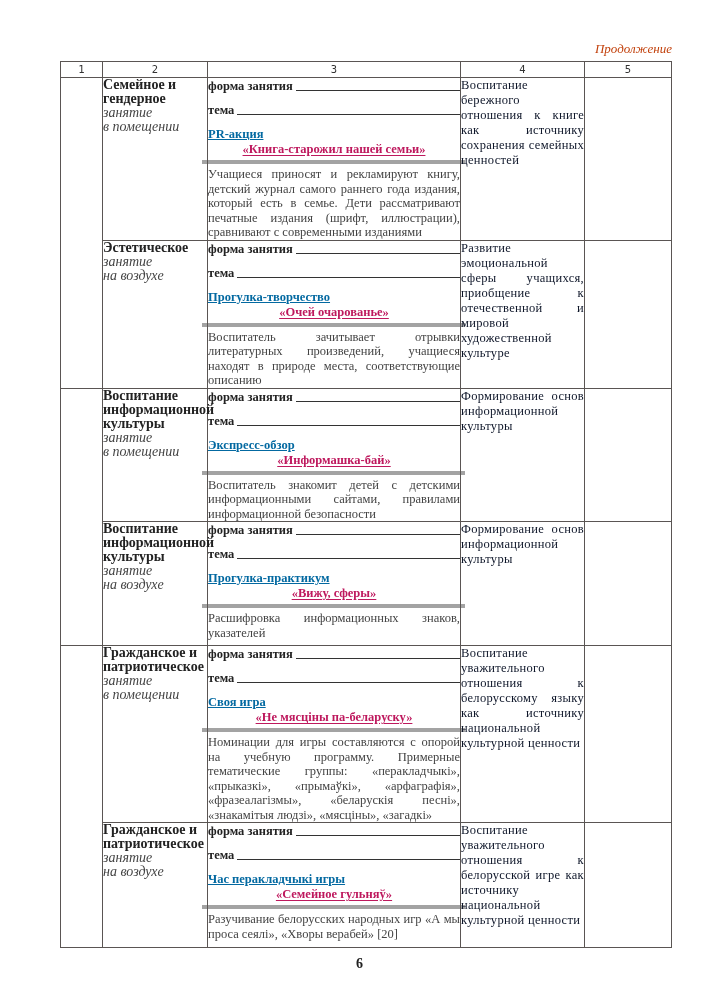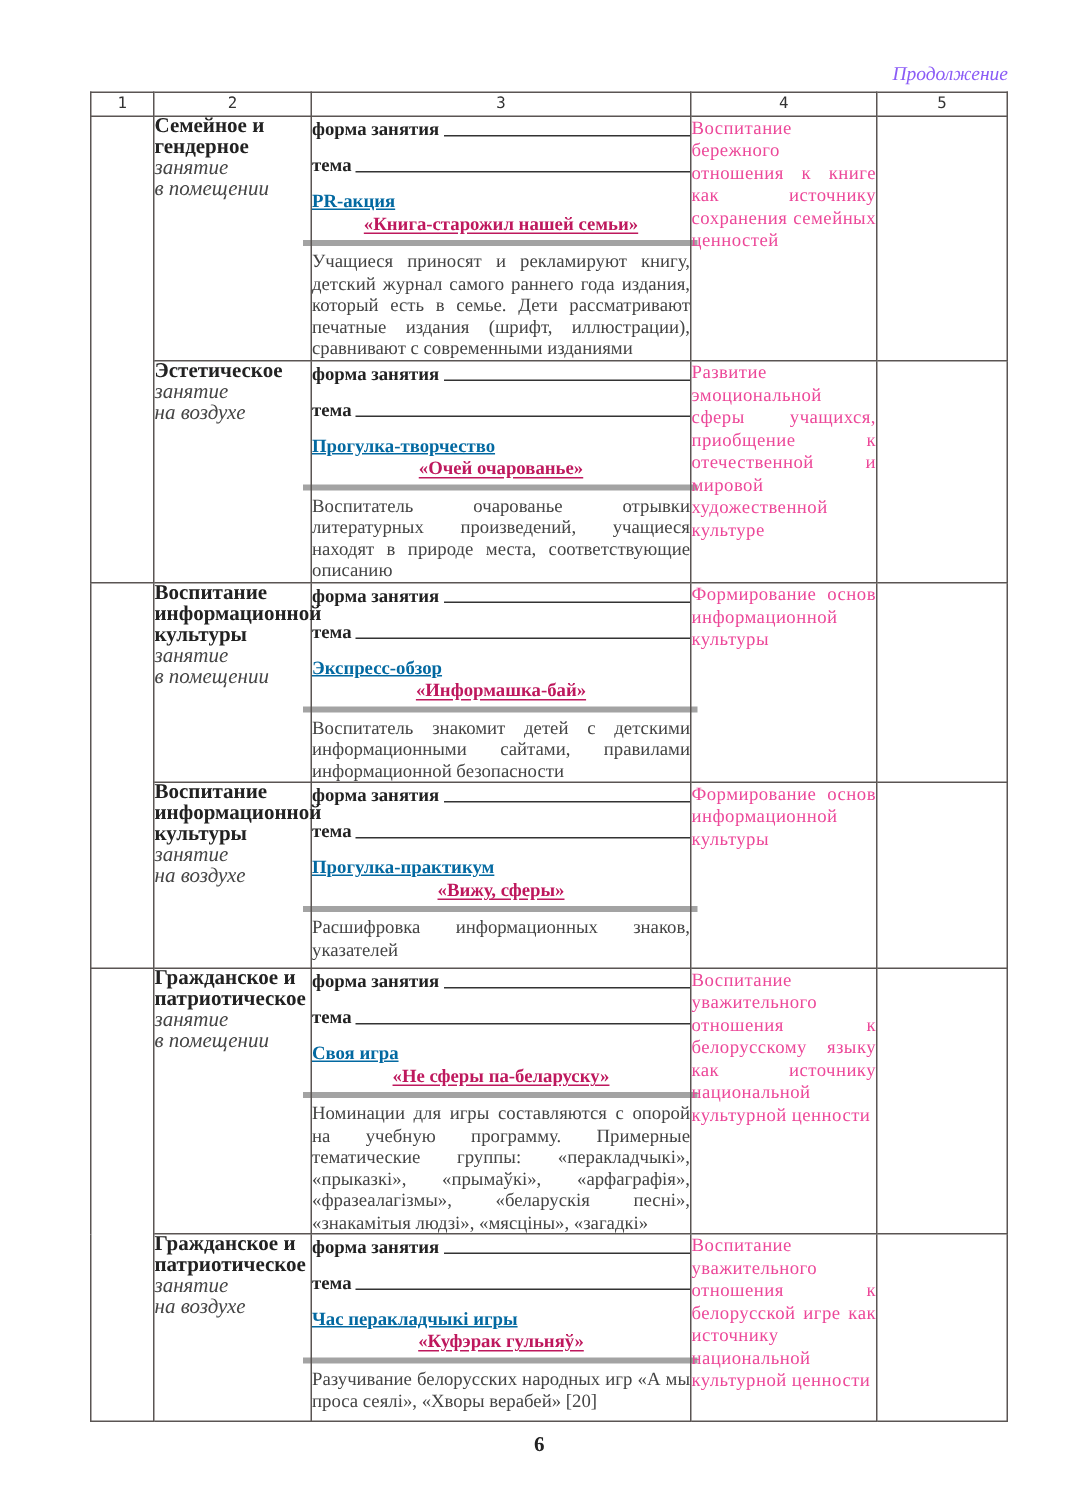--- a/index.html
+++ b/index.html
@@ -1,39 +1,39 @@
 <!DOCTYPE html>
 <html><head>
 <meta charset="utf-8">
 <style>
   html, body { margin: 0; padding: 0; background: #ffffff; }
   body { width: 719px; height: 1000px; position: relative; overflow: hidden;
          font-family: "Liberation Serif", "DejaVu Serif", serif; color: #2b2b2b; }
   .continuation { position: absolute; top: 41px; right: 47px; font-style: italic;
-                  font-size: 13px; color: #8b5cf6; }
+                  font-size: 13px; color: #c2410c; }
   table.main { position: absolute; left: 60px; top: 61px; width: 611px;
                border-collapse: collapse; table-layout: fixed; }
   table.main td, table.main th { border: 1.3px solid #5a5553; vertical-align: top; padding: 0; }
   th.hdr { font-family: "DejaVu Sans Mono", "Liberation Mono", monospace; font-weight: normal;
            font-size: 10.5px; height: 15px; line-height: 15px; text-align: center; color: #333; }
   td.c2 { padding: 4px 4px 0 6px; font-size: 14px; line-height: 14px; }
   td.c2 .dir { font-weight: bold; color: #222; display: block; }
   td.c2 .type { font-style: italic; color: #444; display: block; }
   td.c3 { padding: 4px 5px 2px 6px; font-size: 12.5px; }
   .field-line { display: flex; align-items: flex-end; font-weight: bold; color: #222;
                 height: 15px; margin-top: 9px; }
   .field-line:first-child { margin-top: 0; }
   .field-line .lbl { white-space: nowrap; padding-right: 3px; line-height: 14px; }
   .field-line .blank { flex: 1; border-bottom: 1.2px solid #333; height: 1px; margin-bottom: 2px; }
   .event-type { text-align: left; font-weight: bold; margin-top: 10px; line-height: 15px; color: #0369a1; text-decoration: underline; }
   .event-name { text-align: center; font-weight: bold; line-height: 15px; color: #be185d; }
   .event-name span { text-decoration: underline; text-underline-offset: 2px; }
   .event-desc { border-top: 4px solid #a3a3a3; margin: 3px -5px 0 -6px; padding: 3px 5px 0 6px;
                 text-align: justify; line-height: 14.5px; color: #444; font-size: 12.5px; }
-  td.c4 { padding: 4px 4px 0 6px; font-size: 12.5px; line-height: 15px; color: #ec4899;
+  td.c4 { padding: 4px 4px 0 6px; font-size: 12.5px; line-height: 15px; color: #0f172a;
           text-align: justify; letter-spacing: 0.3px; }
   td.c5 { }
   .page-num { position: absolute; top: 956px; left: 0; width: 719px; text-align: center;
               font-weight: bold; font-size: 14px; color: #222; }
 </style>
 </head>
 <body>
 
 <div class="continuation">Продолжение</div>
 
@@ -90,21 +90,21 @@
         <div class="field-line">
           <span class="lbl">форма занятия</span>
           <span class="blank"></span>
         </div>
         <div class="field-line">
           <span class="lbl">тема</span>
           <span class="blank"></span>
         </div>
         <div class="event-type">Прогулка-творчество</div>
         <div class="event-name"><span>«Очей очарованье»</span></div>
-        <div class="event-desc">Воспитатель очарованье отрывки литературных произведений, учащиеся находят в природе места, соответствующие описанию</div>
+        <div class="event-desc">Воспитатель зачитывает отрывки литературных произведений, учащиеся находят в природе места, соответствующие описанию</div>
       </td>
       <td class="c4">Развитие эмоциональной сферы учащихся, приобщение к отечественной и мировой художественной культуре</td>
       <td class="c5"></td>
     </tr>
 
     <tr style="height:131px">
       <td rowspan="2"></td>
       <td class="c2">
         <span class="dir">Воспитание информационной культуры</span>
         <span class="type">занятие</span>
@@ -160,21 +160,21 @@
       <td class="c3">
         <div class="field-line">
           <span class="lbl">форма занятия</span>
           <span class="blank"></span>
         </div>
         <div class="field-line">
           <span class="lbl">тема</span>
           <span class="blank"></span>
         </div>
         <div class="event-type">Своя игра</div>
-        <div class="event-name"><span>«Не сферы па-беларуску»</span></div>
+        <div class="event-name"><span>«Не мясціны па-беларуску»</span></div>
         <div class="event-desc">Номинации для игры составляются с опорой на учебную программу. Примерные тематические группы: «перакладчыкі», «прыказкі», «прымаўкі», «арфаграфія», «фразеалагізмы», «беларускія песні», «знакамітыя людзі», «мясціны», «загадкі»</div>
       </td>
       <td class="c4">Воспитание уважительного отношения к белорусскому языку как источнику национальной культурной ценности</td>
       <td class="c5"></td>
     </tr>
 
     <tr style="height:125px">
       <td class="c2">
         <span class="dir">Гражданское и патриотическое</span>
         <span class="type">занятие</span>
@@ -183,21 +183,21 @@
       <td class="c3">
         <div class="field-line">
           <span class="lbl">форма занятия</span>
           <span class="blank"></span>
         </div>
         <div class="field-line">
           <span class="lbl">тема</span>
           <span class="blank"></span>
         </div>
         <div class="event-type">Час перакладчыкі игры</div>
-        <div class="event-name"><span>«Куфэрак гульняў»</span></div>
+        <div class="event-name"><span>«Семейное гульняў»</span></div>
         <div class="event-desc">Разучивание белорусских народных игр «А мы проса сеялі», «Хворы верабей» [20]</div>
       </td>
       <td class="c4">Воспитание уважительного отношения к белорусской игре как источнику национальной культурной ценности</td>
       <td class="c5"></td>
     </tr>
   </tbody>
 </table>
 
 <div class="page-num">6</div>
 

